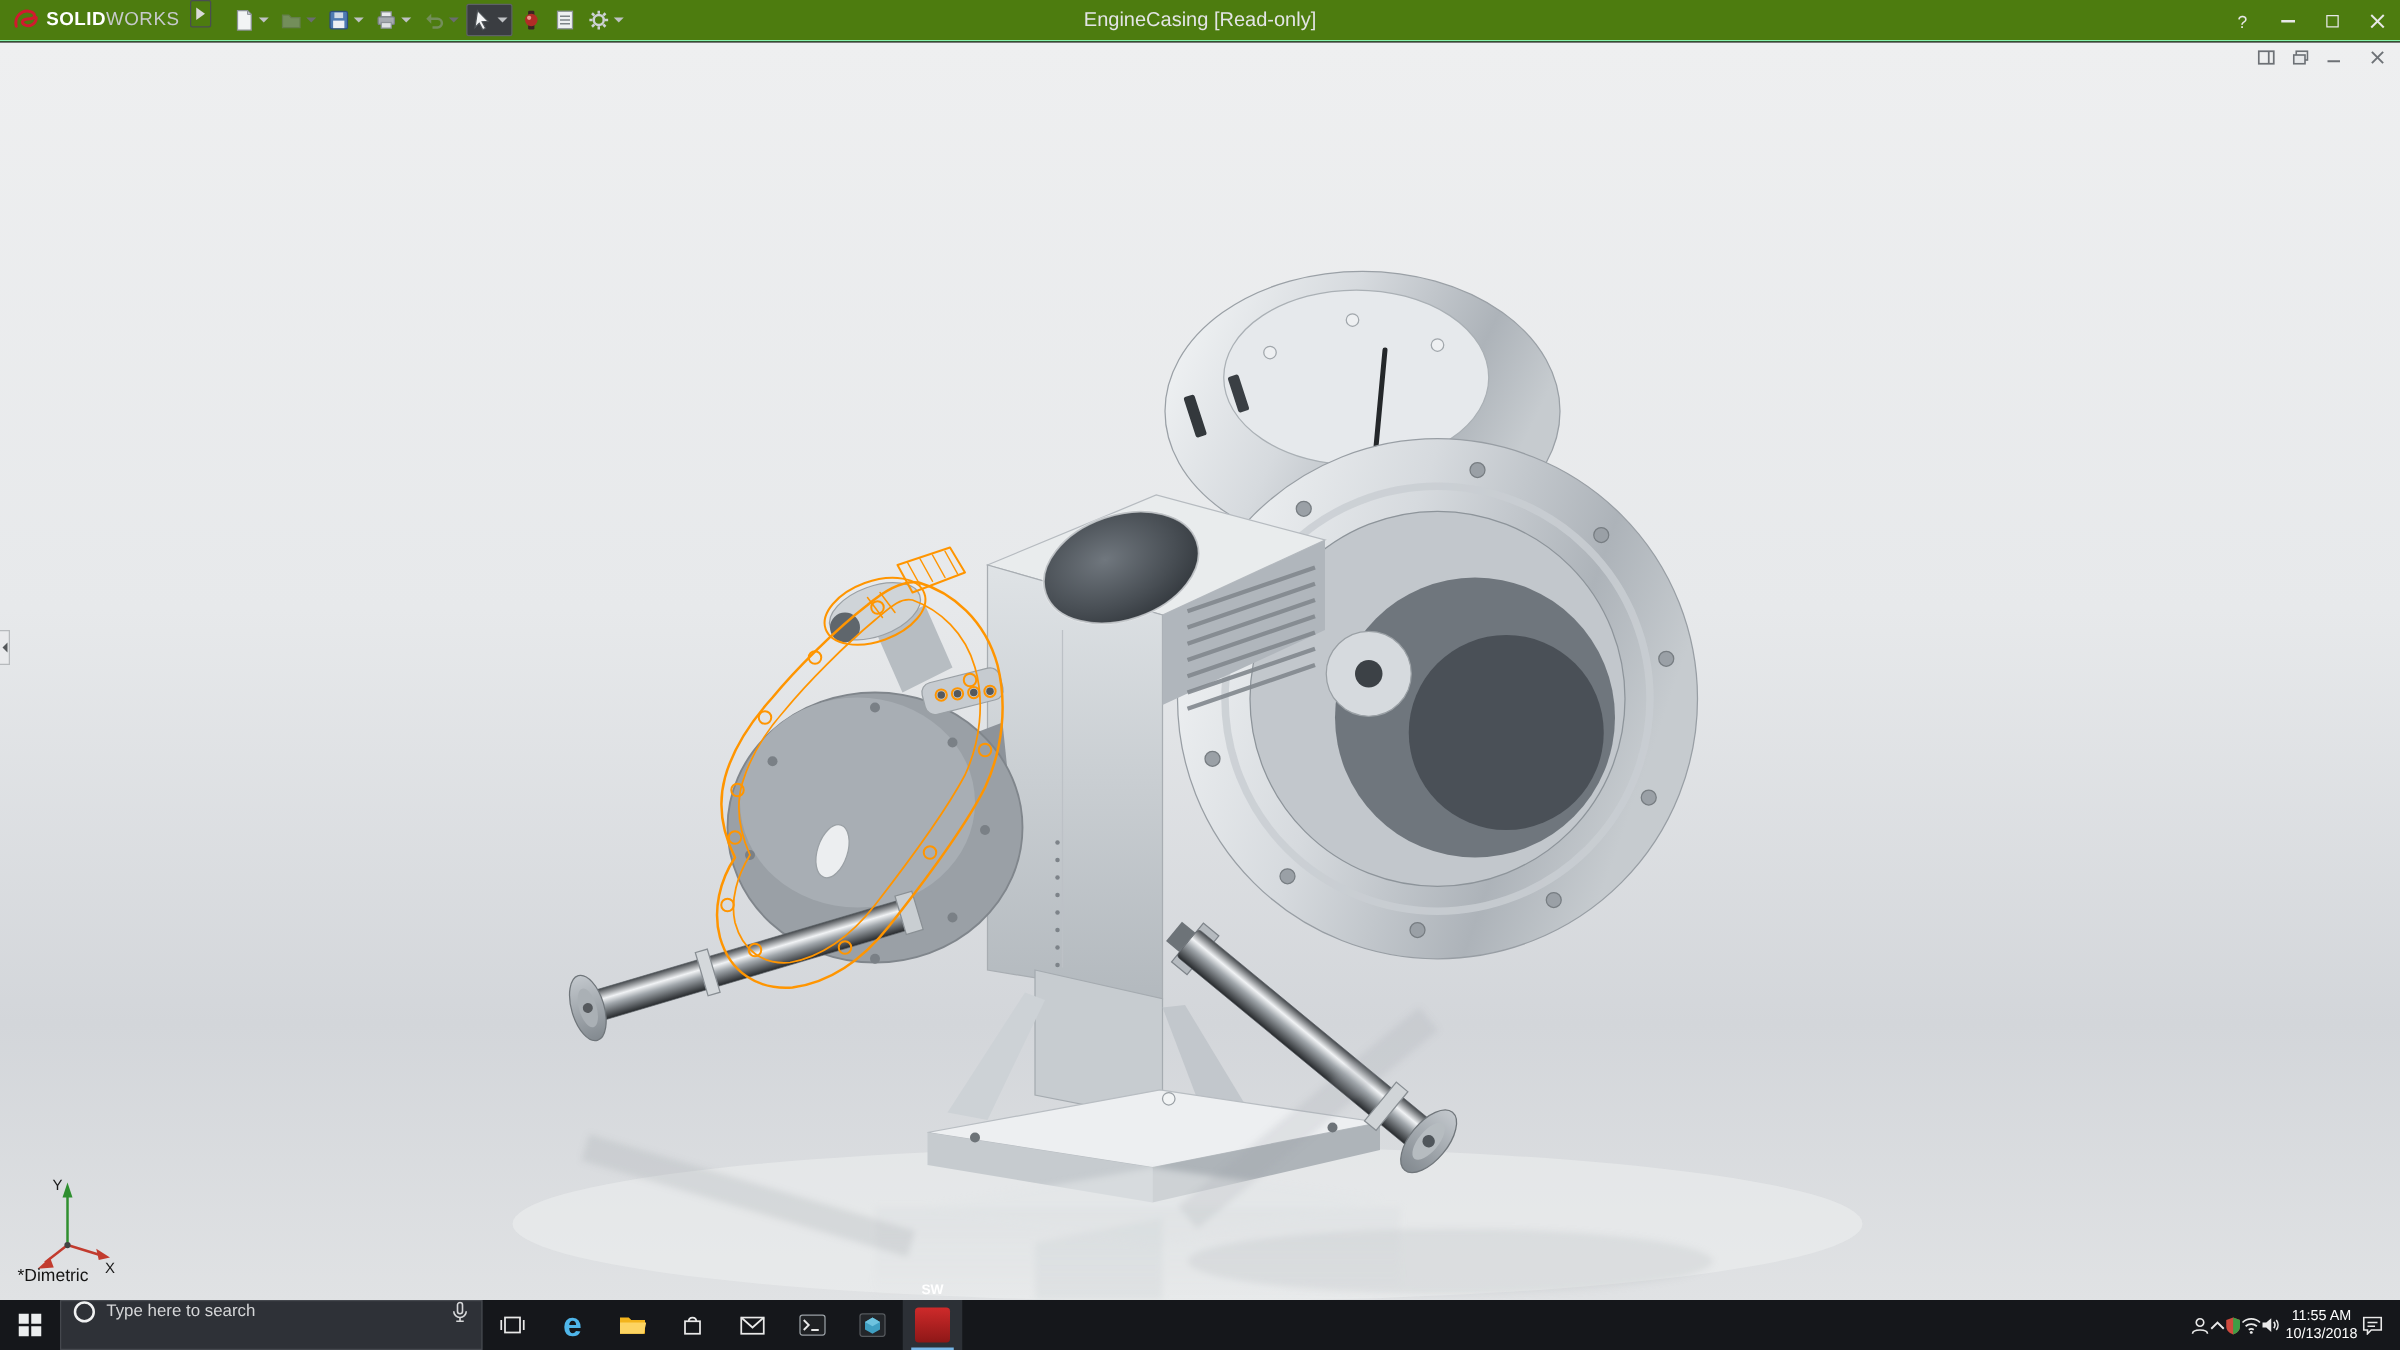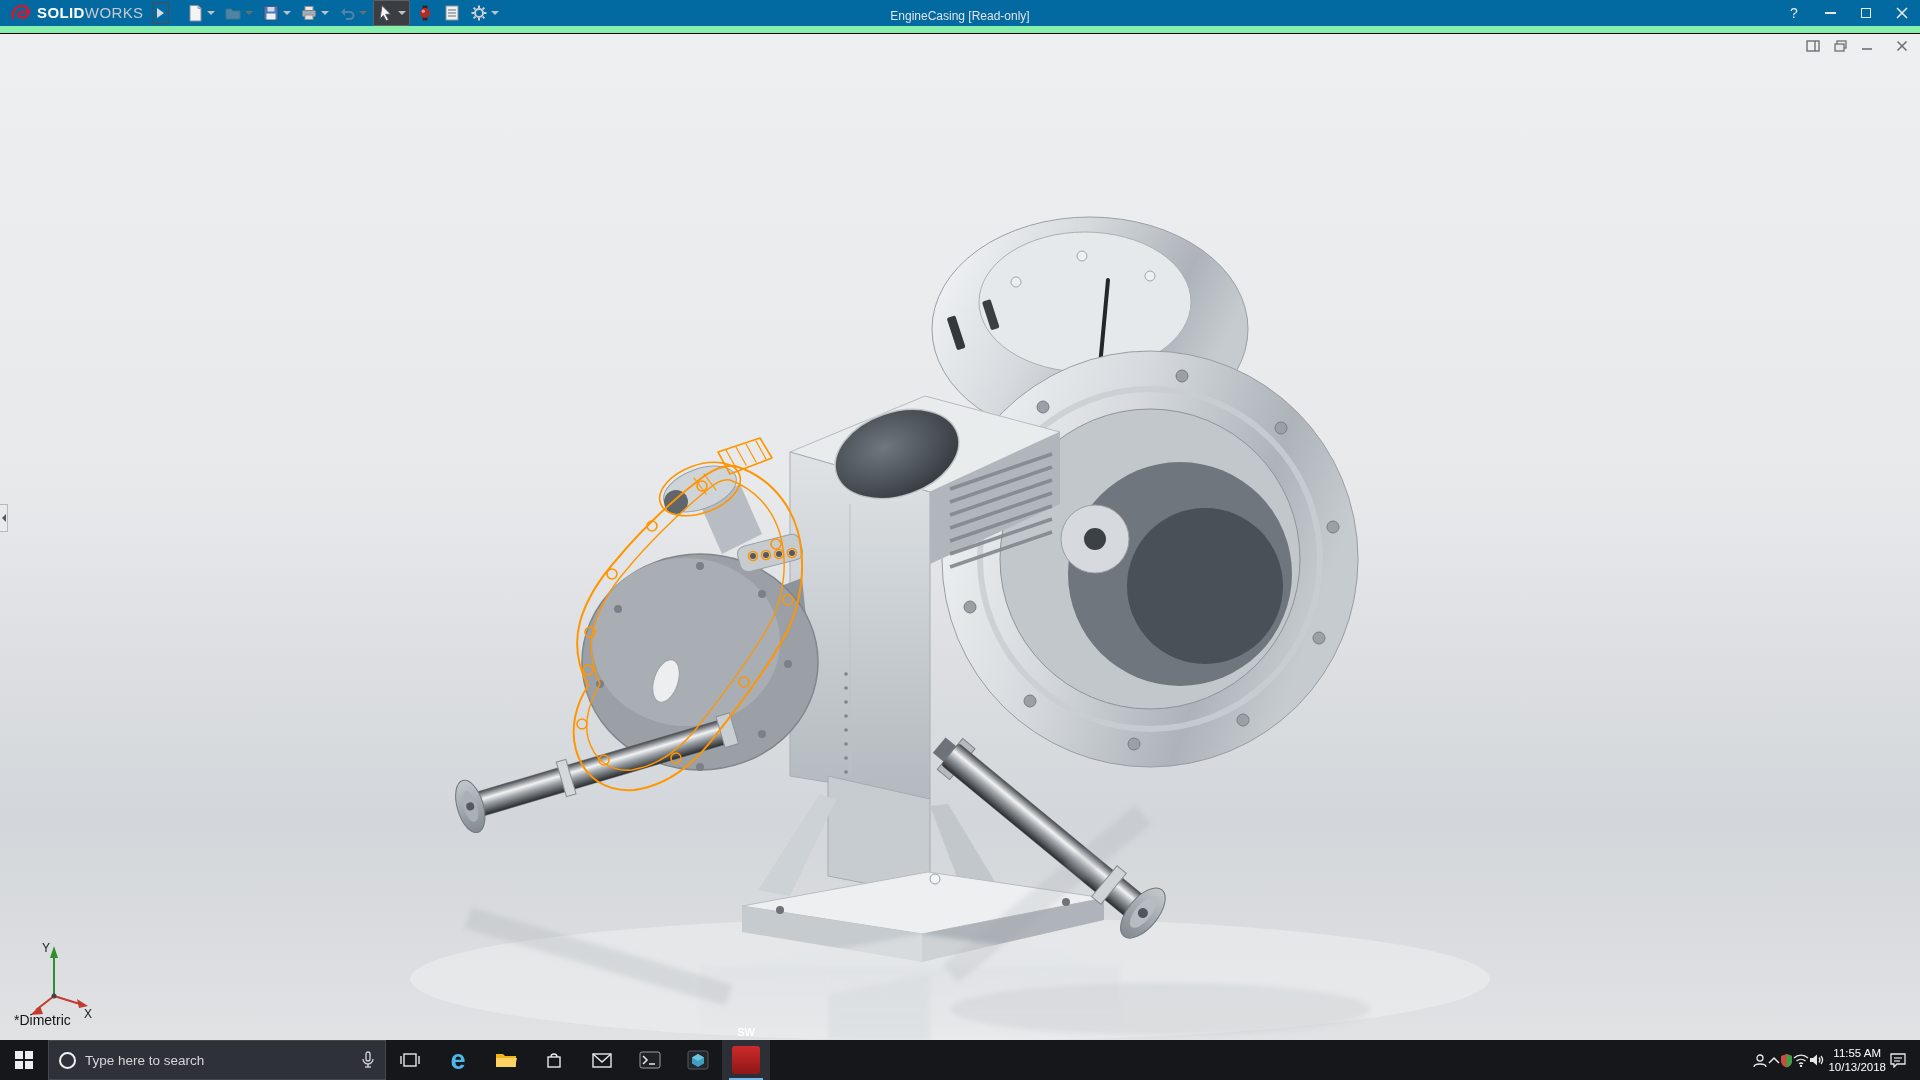--- a/index.html
+++ b/index.html
@@ -2,38 +2,38 @@
 <html><head>
 <meta charset="utf-8">
 <style>
   * { margin:0; padding:0; box-sizing:border-box; }
   html,body { width:1920px; height:1080px; overflow:hidden; background:#000;
     font-family:"Liberation Sans","DejaVu Sans",sans-serif; }
   .screen { position:relative; width:1920px; height:1080px; }
 
   
   .titlebar { position:absolute; top:0; left:0; right:0; height:33px;
-    background:#0369a1; display:flex; align-items:center; color:#e8e8e8; z-index:30;
-    border-bottom:7px solid #86efac; }
+    background:#4d7c0f; display:flex; color:#e8e8e8; z-index:30;
+    border-bottom:1px solid #86efac; }
   .brand { display:flex; align-items:center; gap:5px; padding:0 8px 0 10px; }
   .brand-bold { font-size:15px; font-weight:700; color:#fff; letter-spacing:.4px; }
   .brand-light { font-size:15px; font-weight:300; color:#c7cacc; letter-spacing:.4px; }
   .flyout { width:17px; height:22px; border:1px solid #4a4d51; display:flex;
     align-items:center; justify-content:center; margin-right:14px; border-radius:2px; }
   .flyout-arrow { width:0; height:0; border-top:5px solid transparent;
     border-bottom:5px solid transparent; border-left:7px solid #dadada; }
   .toolbar { display:flex; align-items:center; gap:3px; }
   .tb-btn { display:flex; align-items:center; height:26px; padding:2px 3px; border-radius:2px; }
   .tb-btn.pressed { background:#3a3d41; border:1px solid #5d6166; }
   .tb-btn .ic { width:18px; height:18px; }
   .drop { width:0; height:0; border-left:4px solid transparent; border-right:4px solid transparent;
     border-top:4px solid #bfc2c5; margin-left:3px; }
   .drop.dim { border-top-color:#6a6d70; }
   .title-center { position:absolute; left:50%; transform:translateX(-50%); top:0;
-    line-height:33px; font-size:12px; color:#e3e4e5; white-space:nowrap; }
+    line-height:33px; font-size:16px; color:#e3e4e5; white-space:nowrap; }
   .win-controls { margin-left:auto; display:flex; align-items:center; height:33px; }
   .wc { width:36px; height:33px; display:flex; align-items:center; justify-content:center;
     color:#e8e8e8; font-size:14px; }
   .wc-min { width:11px; height:2px; background:#e8e8e8; display:block; }
   .wc-max { width:10px; height:10px; border:1.5px solid #e8e8e8; display:block; }
 
   
   .viewport { position:absolute; top:34px; left:0; right:0; bottom:40px;
     background:linear-gradient(to bottom,#eeeff0 0%,#e7e9eb 45%,#d3d6da 78%,#e0e2e4 100%); }
   .model-svg { position:absolute; inset:0; width:100%; height:100%; }
@@ -47,21 +47,21 @@
   .triad { position:absolute; left:16px; bottom:20px; }
   .orientation { position:absolute; left:14px; bottom:12px; font-size:14px; color:#141414; }
 
   
   .taskbar { position:absolute; bottom:0; left:0; right:0; height:40px;
     background:#15171b; display:flex; align-items:stretch; color:#fff; z-index:40; }
   .tb-start { width:48px; display:flex; align-items:center; justify-content:center; }
   .win-logo { display:grid; grid-template-columns:8px 8px; grid-template-rows:8px 8px; gap:2px; }
   .win-logo span { background:#eceeef; display:block; }
   .tb-search { width:338px; background:#2e3137; border:1px solid #45484e;
-    display:flex; align-items:center; gap:9px; padding:0 10px; }
+    display:flex; align-items:flex-start; gap:9px; padding:0 10px; }
   .cortana-ring { width:17px; height:17px; border:2px solid #f0f1f2; border-radius:50%; flex:none; }
   .tb-search input { flex:1; background:transparent; border:none; outline:none;
     color:#e6e7e8; font-size:13.5px; font-family:inherit; }
   .tb-search input::placeholder { color:#d5d6d8; }
   .tb-apps { display:flex; align-items:stretch; }
   .tb-app { width:48px; display:flex; align-items:center; justify-content:center; position:relative; }
   .tb-app.active { background:#2c3036; }
   .tb-app.active::after { content:""; position:absolute; left:7px; right:7px; bottom:0;
     height:2px; background:#77b6e7; }
   .edge-e { font-size:27px; font-weight:700; color:#4fb6ea; line-height:1; }

